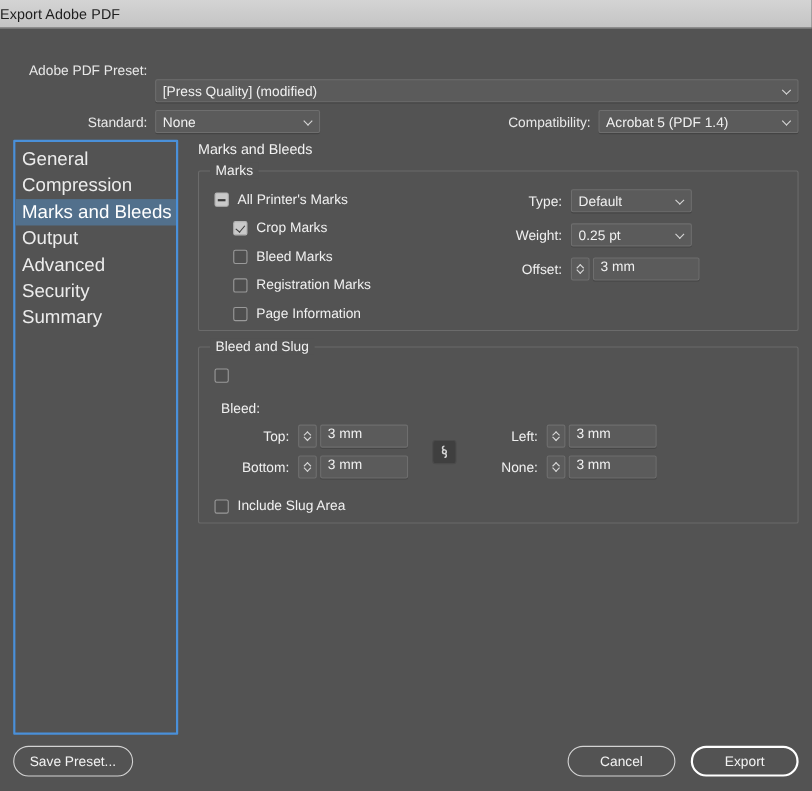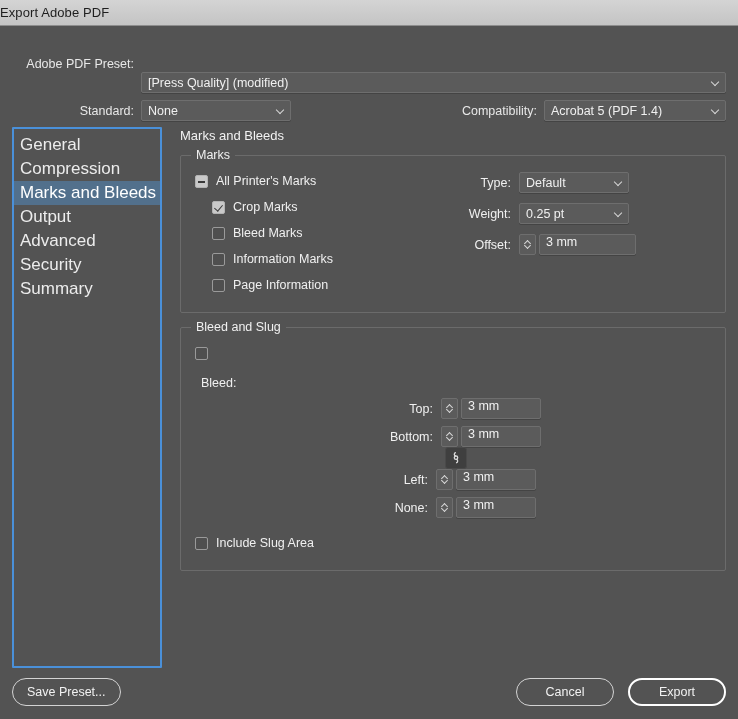--- a/index.html
+++ b/index.html
@@ -155,21 +155,21 @@
     color: #f2f2f2;
     margin: 1px 0 12px 0;
   }
 
   
   .group {
     position: relative;
     border: 1px solid #6b6b6b;
     border-radius: 2px;
     margin-bottom: 14px;
-    padding: 14px 14px 12px 14px;
+    padding: 14px 14px 0 14px;
   }
   .group-legend {
     position: absolute;
     top: -8px;
     left: 10px;
     background: #535353;
     padding: 0 5px;
     font-size: 12.5px;
     color: #f0f0f0;
     white-space: nowrap;
@@ -300,21 +300,20 @@
   
   .bleed-label {
     font-size: 12.5px;
     color: #f0f0f0;
     margin: 12px 0 8px 6px;
   }
   .bleed-grid {
     display: flex;
     align-items: center;
     margin-left: 6px;
-    flex-direction: column;
   }
   .bleed-col { }
   .bleed-col .field-row { margin-bottom: 7px; }
   .bleed-col .field-row:last-child { margin-bottom: 0; }
 
   .link-btn {
     width: 20px;
     height: 20px;
     flex: 0 0 20px;
     margin: 0 22px;
@@ -421,21 +420,21 @@
               <span class="cb-label">Crop Marks</span>
             </div>
 
             <div class="check-row indent">
               <span class="cb"></span>
               <span class="cb-label">Bleed Marks</span>
             </div>
 
             <div class="check-row indent">
               <span class="cb"></span>
-              <span class="cb-label">Information Marks</span>
+              <span class="cb-label">Registration Marks</span>
             </div>
 
 
             <div class="check-row indent">
               <span class="cb"></span>
               <span class="cb-label">Page Information</span>
             </div>
           </div>
 
           <div class="marks-right">

